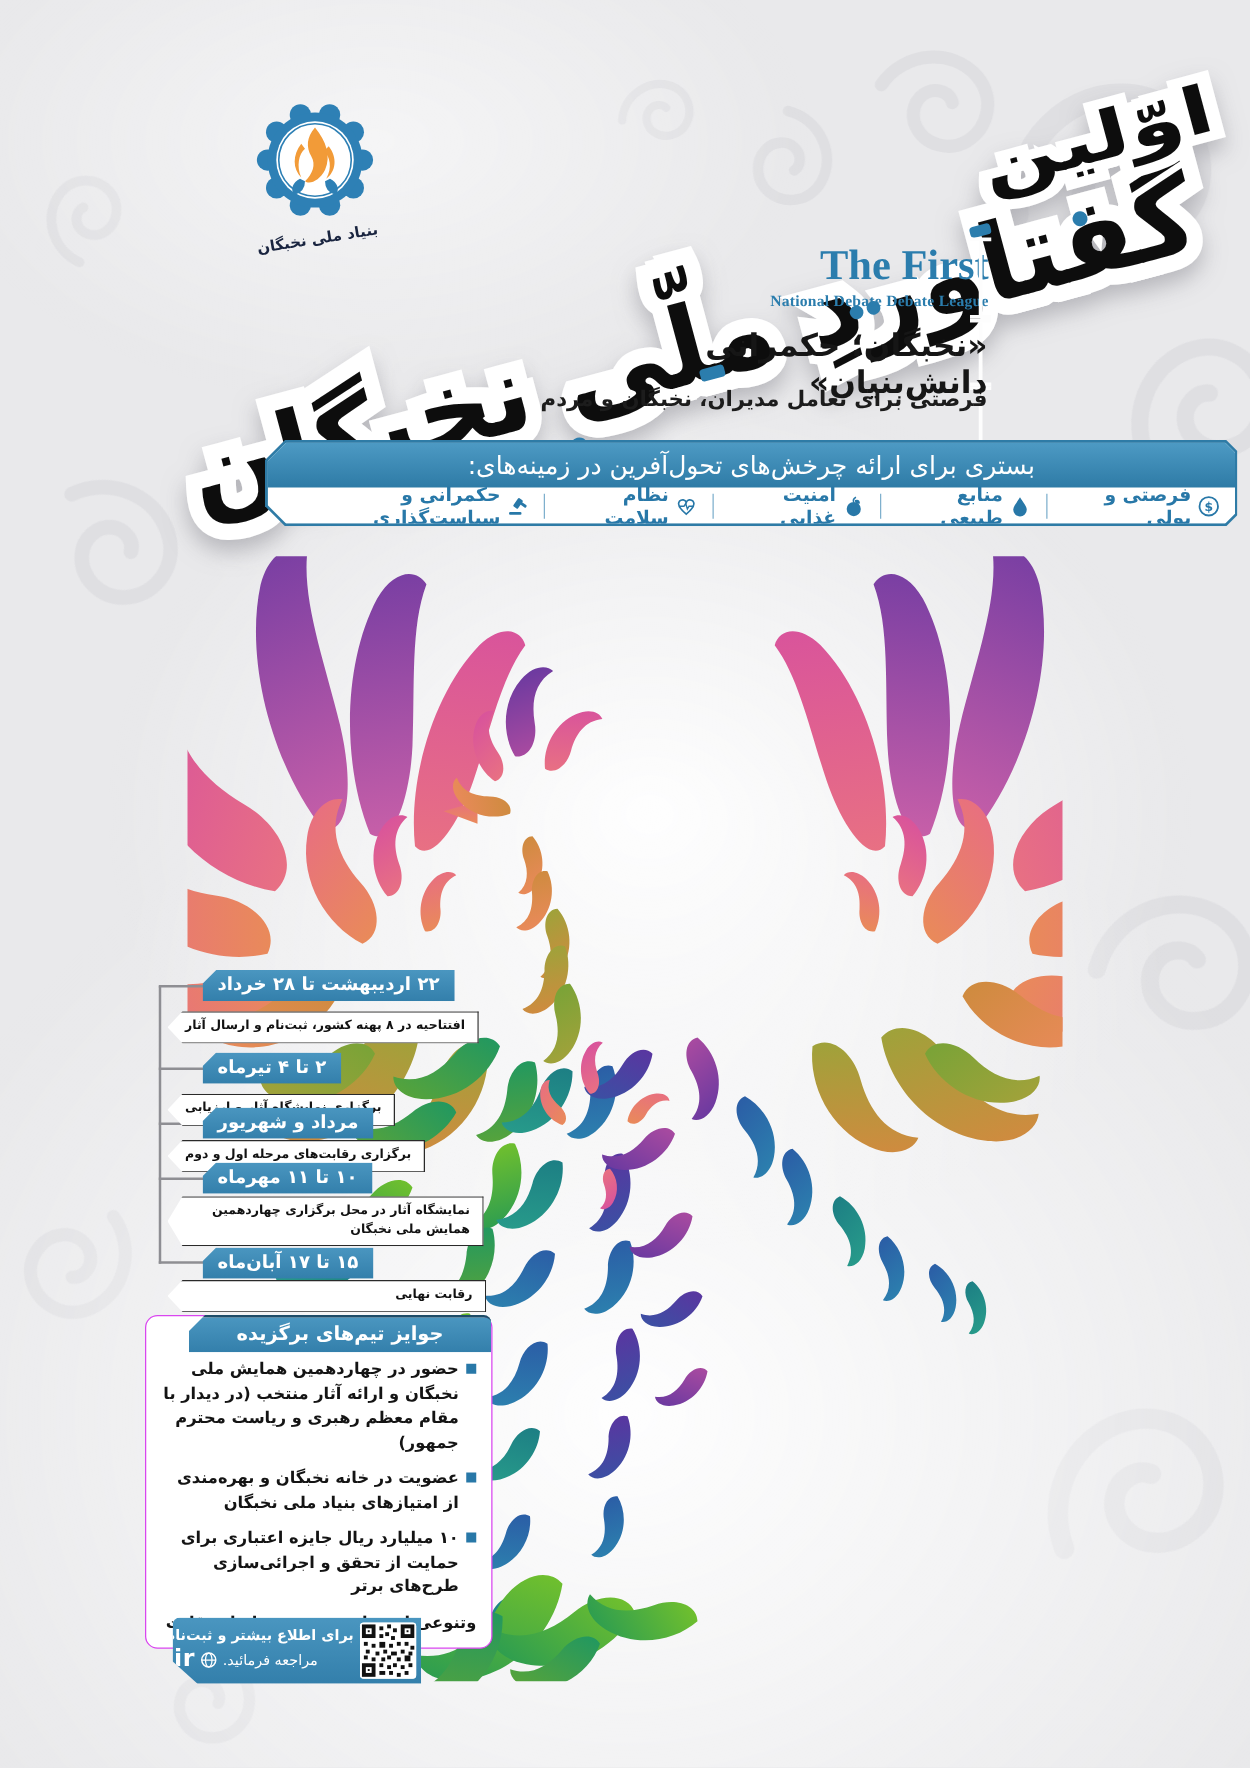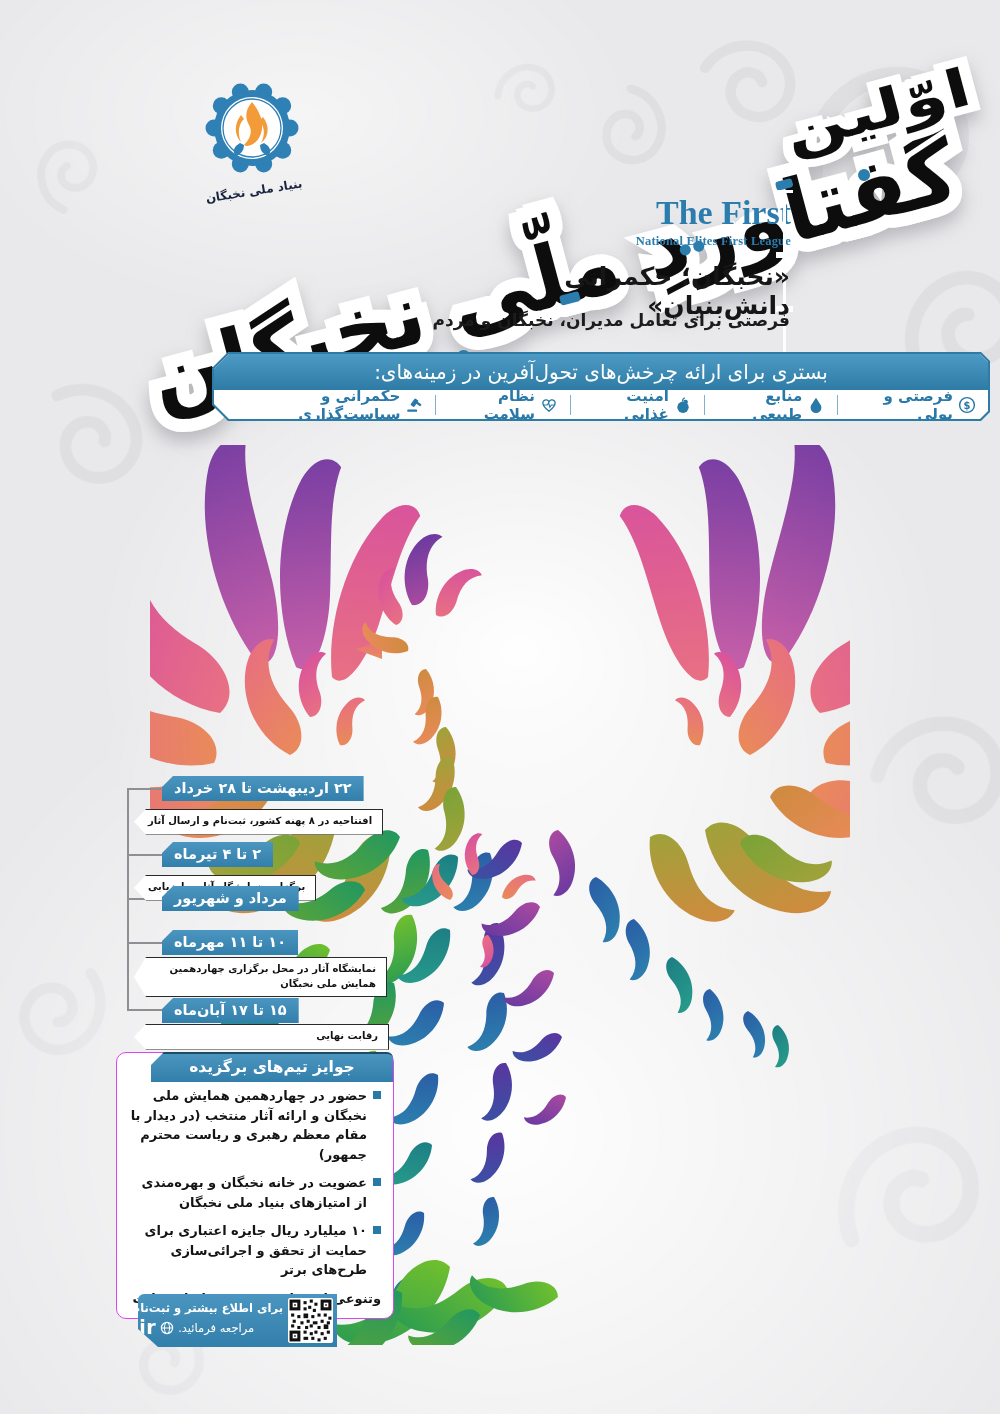--- a/index.html
+++ b/index.html
@@ -292,21 +292,21 @@
       </g>
       <g fill="#2e80b5">
         <path d="M44 61 q-9 5 -5 13 q9 -2 9 -11z"></path>
         <path d="M68 61 q9 5 5 13 q-9 -2 -9 -11z"></path>
       </g>
     </svg>
     <div class="logo-name">بنیاد ملی نخبگان</div>
   </div>
 
   <div class="abs the-first">The First</div>
-  <div class="abs league">National Elites First League</div>
+  <div class="abs league">National Debate Debate League</div>
   <div class="vseg" style="top:193px;height:59px"></div>
   <div class="vseg" style="top:258px;height:48px"></div>
   <div class="vseg" style="top:312px;height:40px"></div>
   <div class="abs slogan">«نخبگان؛ حکمرانی دانش‌بنیان»</div>
   <div class="abs tagline">فرصتی برای تعامل مدیران، نخبگان و مردم</div>
 
   <div class="abs banner">
     <div class="banner-in">
       <div class="banner-top">
         <span>بستری برای ارائه چرخش‌های تحول‌آفرین در زمینه‌های:</span>
@@ -361,20 +361,21 @@
   <div class="tl-stub" style="top:942px"></div>
   <div class="tl-stub" style="top:1009px"></div>
 
   <div class="badge" style="left:162px;top:776px">۲۲ اردیبهشت تا ۲۸ خرداد</div>
   <div class="descbox" style="left:134px;top:809px;max-width:260px">افتتاحیه در ۸ پهنه کشور، ثبت‌نام و ارسال آثار</div>
 
   <div class="badge" style="left:162px;top:842px">۲ تا ۴ تیرماه</div>
   <div class="descbox" style="left:134px;top:875px;max-width:260px">برگزاری نمایشگاه آثار و ارزیابی</div>
 
   <div class="badge" style="left:162px;top:886px">مرداد و شهریور</div>
+  <div class="descbox" style="left:134px;top:912px;max-width:260px">برگزاری رقابت‌های مرحله اول و دوم</div>
 
   <div class="badge" style="left:162px;top:930px">۱۰ تا ۱۱ مهرماه</div>
   <div class="descbox" style="left:134px;top:957px;max-width:228px">نمایشگاه آثار در محل برگزاری چهاردهمین همایش ملی نخبگان</div>
 
   <div class="badge" style="left:162px;top:998px">۱۵ تا ۱۷ آبان‌ماه</div>
   <div class="descbox" style="left:134px;top:1024px;min-width:230px">رقابت نهایی</div>
 
   <div class="abs prizes">
     <div class="prizes-head">جوایز تیم‌های برگزیده</div>
     <ul>

